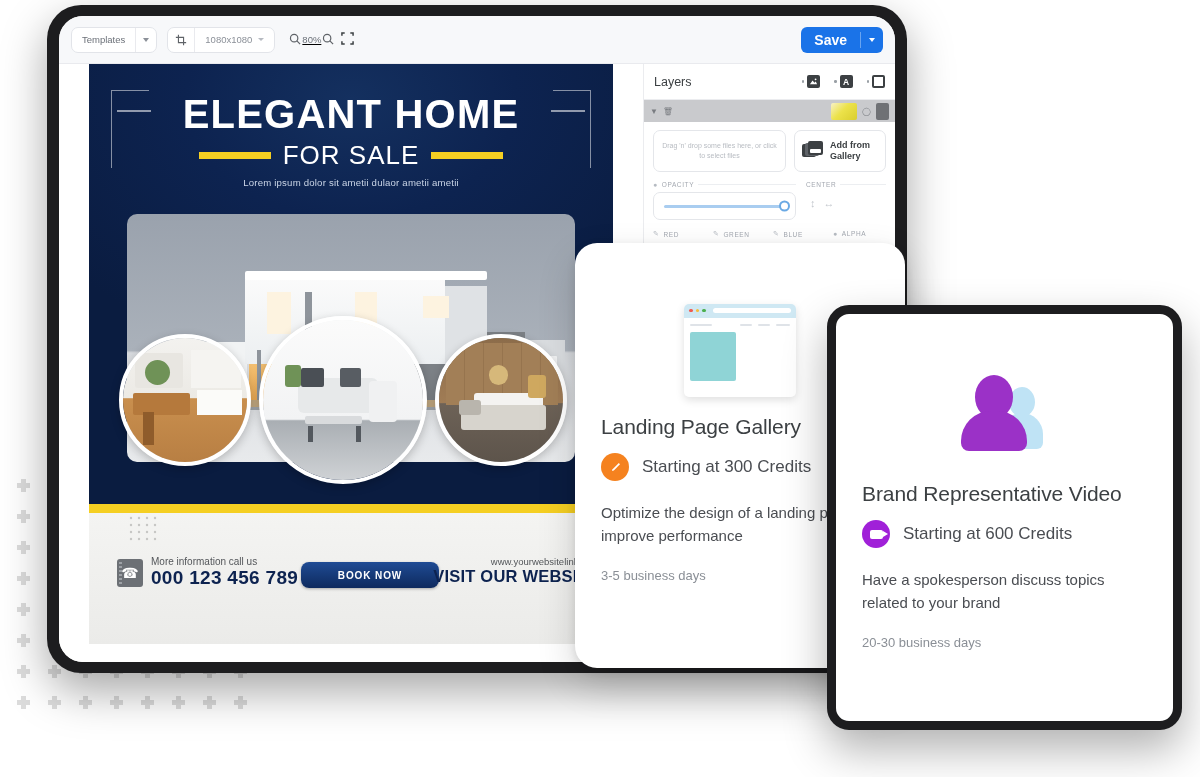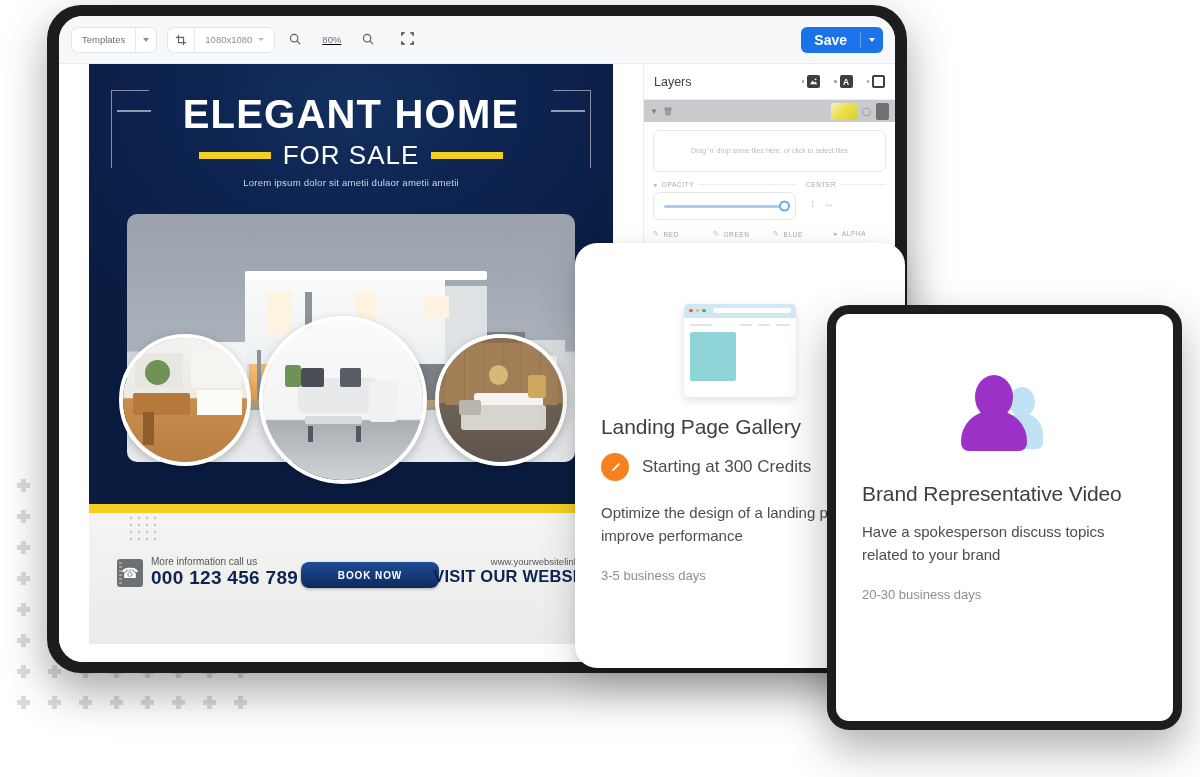--- a/index.html
+++ b/index.html
@@ -63,21 +63,21 @@
     font-size: 9.5px; color: #6b7078;
     white-space: nowrap;
   }
   .pill-div { width: 1px; height: 100%; background: #e9eaee; }
   .pill-cell.icon { padding: 0 7px; }
   .sel-text { font-size: 9.5px; color: #8b9098; }
   .cw { width: 0; height: 0; border-left: 3.5px solid transparent;
         border-right: 3.5px solid transparent; border-top: 4px solid #8b9098; }
   .cw.sm { border-left-width: 3px; border-right-width: 3px; border-top-width: 3.5px;
            border-top-color: #b6bac1; }
-  .zoomgrp { display: flex; align-items: center; gap: 21px; margin-left: 4px; text-decoration: underline; }
+  .zoomgrp { display: flex; align-items: center; gap: 1px; margin-left: 4px; text-decoration: underline; }
   .zoom-pct { font-size: 9.5px; color: #6b7078; }
   .spacer { flex: 1; }
 
   .save-btn {
     display: flex; align-items: center;
     background: #1a73e8; color: #fff;
     border-radius: 6px; height: 26px;
     font-size: 14px; font-weight: bold;
     overflow: hidden;
   }
@@ -604,20 +604,29 @@
               <span class="lr-fill"></span>
               <span class="lr-thumb thumb-yellow"></span>
               <span class="lr-ic">◯</span>
               <span class="lr-thumb thumb-dark" style="width:13px"></span>
             </div>
 
             <div class="panel-inner">
 
               <div class="dropzone-row">
                 <div class="dropzone">Drag 'n' drop some files here, or click to select files</div>
+                <div class="gallery-btn">
+                  <span class="gallery-ico">
+                    <i style="left:0;top:3px;width:14px;height:13px;"></i>
+                    <i style="left:3px;top:1.5px;width:14px;height:13px;background:#5f6368;"></i>
+                    <i style="left:6px;top:0;width:15px;height:14px;background:#3c4043;"></i>
+                    <i style="left:8px;top:8px;width:11px;height:4px;background:#fff;border-radius:1px;"></i>
+                  </span>
+                  <span class="gallery-lbl">Add from Gallery</span>
+                </div>
               </div>
 
               <div class="opac-row">
                 <div class="opac-col">
                   <div class="section-label">
                     <span class="lbl-ic">●</span>
                     <span>OPACITY</span>
                     <span class="line"></span>
                   </div>
                   <div class="slider-box">
@@ -743,17 +752,23 @@
   <div class="fcard card2">
     <div class="card-thumb">
       <div class="people">
         <span class="pp pp-head" style="left:60px;top:18px;width:26px;height:30px;background:#bfe3f5;"></span>
         <span class="pp pp-body" style="left:52px;top:44px;width:42px;height:36px;background:#bfe3f5;"></span>
         <span class="pp pp-head" style="left:26px;top:6px;width:38px;height:44px;background:#9b31c7;border-radius:50%;"></span>
         <span class="pp pp-body" style="left:12px;top:42px;width:66px;height:40px;background:#9b31c7;border-radius:30px 30px 8px 8px;"></span>
       </div>
     </div>
     <div class="card-title">Brand Representative Video</div>
+    <div class="card-price-row">
+      <span class="price-ico" style="background:#a020d8">
+        <span class="vidcam"></span>
+      </span>
+      <span class="card-price">Starting at 600 Credits</span>
+    </div>
     <div class="card-desc">Have a spokesperson discuss topics related to your brand</div>
     <div class="card-days">20-30 business days</div>
   </div>
 
 </div>
 
 </body></html>

